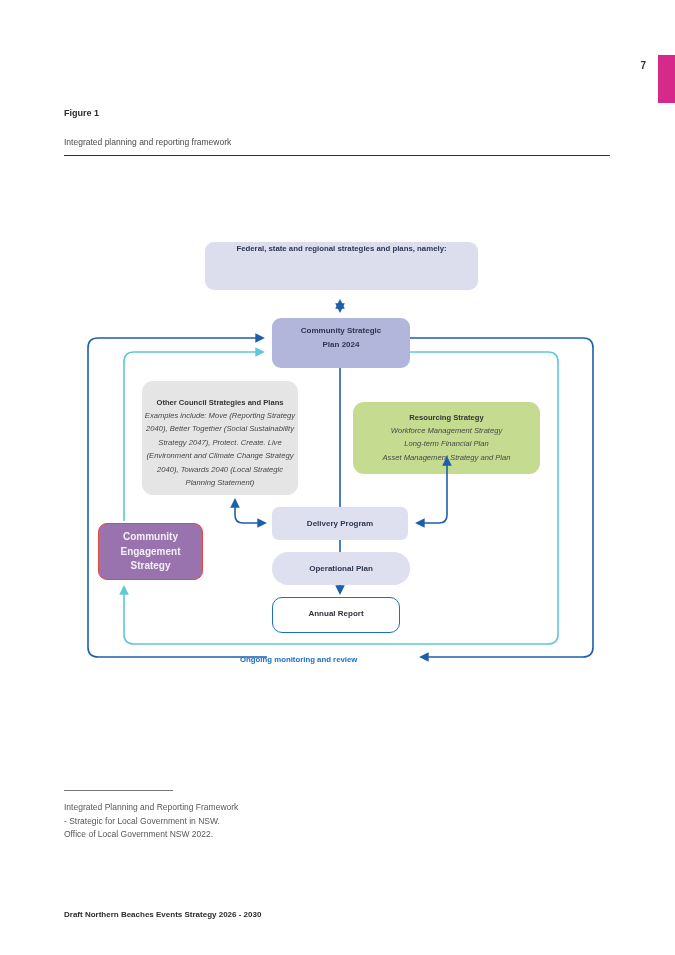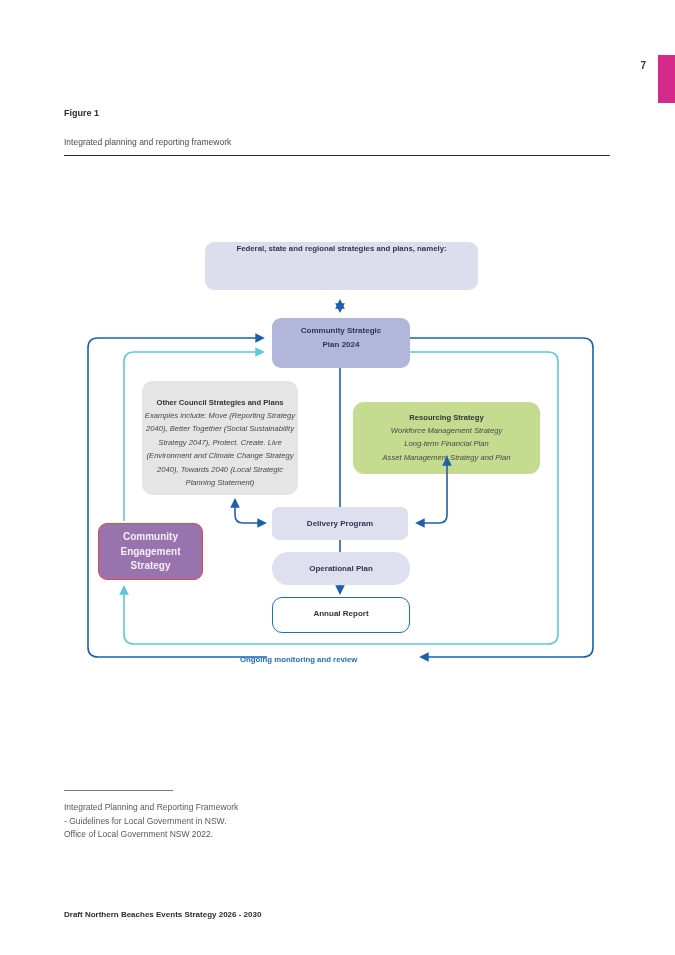--- a/index.html
+++ b/index.html
@@ -31,21 +31,21 @@
     padding-top:9px;border-radius:11px;margin-top:21px;}
   .box-title{font-size:7.6px;font-weight:bold;color:#343434;line-height:13px;}
   .italic-line{font-size:7.6px;font-style:italic;color:#474747;line-height:13.4px;}
   .purple{left:98px;top:523px;width:105px;height:57px;background:#9873ae;
     border:1.8px solid #e8493a;padding-top:6px;
     font-size:10px;font-weight:bold;color:#f4eef8;line-height:14.5px;}
   .dp{left:272px;top:507px;width:136px;height:33px;background:#dee0ef;border-radius:7px;
     font-size:8px;font-weight:bold;color:#2f3550;line-height:33px;}
   .op{left:272px;top:552px;width:138px;height:33px;background:#dee0ef;border-radius:16px;
     font-size:8px;font-weight:bold;color:#2f3550;line-height:33px;}
-  .ar{left:272px;top:597px;width:138px;height:36px;background:#ffffff;
+  .ar{left:272px;top:597px;width:128px;height:36px;background:#ffffff;
     border:1.8px solid #1d6fc0;border-radius:10px;
     font-size:8px;font-weight:bold;color:#33313f;line-height:32px;}
   .monitoring{position:absolute;left:240px;top:655px;width:200px;text-align:left;
     font-size:7.8px;font-weight:bold;color:#1d6fc0;}
 
   .overlay{position:absolute;left:0;top:0;pointer-events:none;}
 
   
   .footnote-rule{position:absolute;left:64px;top:790px;width:109px;border-top:1.2px solid #777;}
   .footnote{position:absolute;left:64px;top:801px;font-size:8.5px;color:#585858;line-height:13.5px;}
@@ -132,19 +132,19 @@
 
       <path d="M124,521 L124,362 Q124,352 134,352 L263,352" marker-end="url(#ac)"></path>
     </g>
   </svg>
 
   <div class="monitoring">Ongoing monitoring and review</div>
 
   <div class="footnote-rule"></div>
   <div class="footnote">
     <div>Integrated Planning and Reporting Framework</div>
-    <div>- Guidelines for Local Government in NSW.</div>
+    <div>- Strategic for Local Government in NSW.</div>
     <div>Office of Local Government NSW 2022.</div>
   </div>
 
   <div class="footer-text">Draft Northern Beaches Events Strategy 2026 - 2030</div>
 
 </div>
 
 </body></html>

